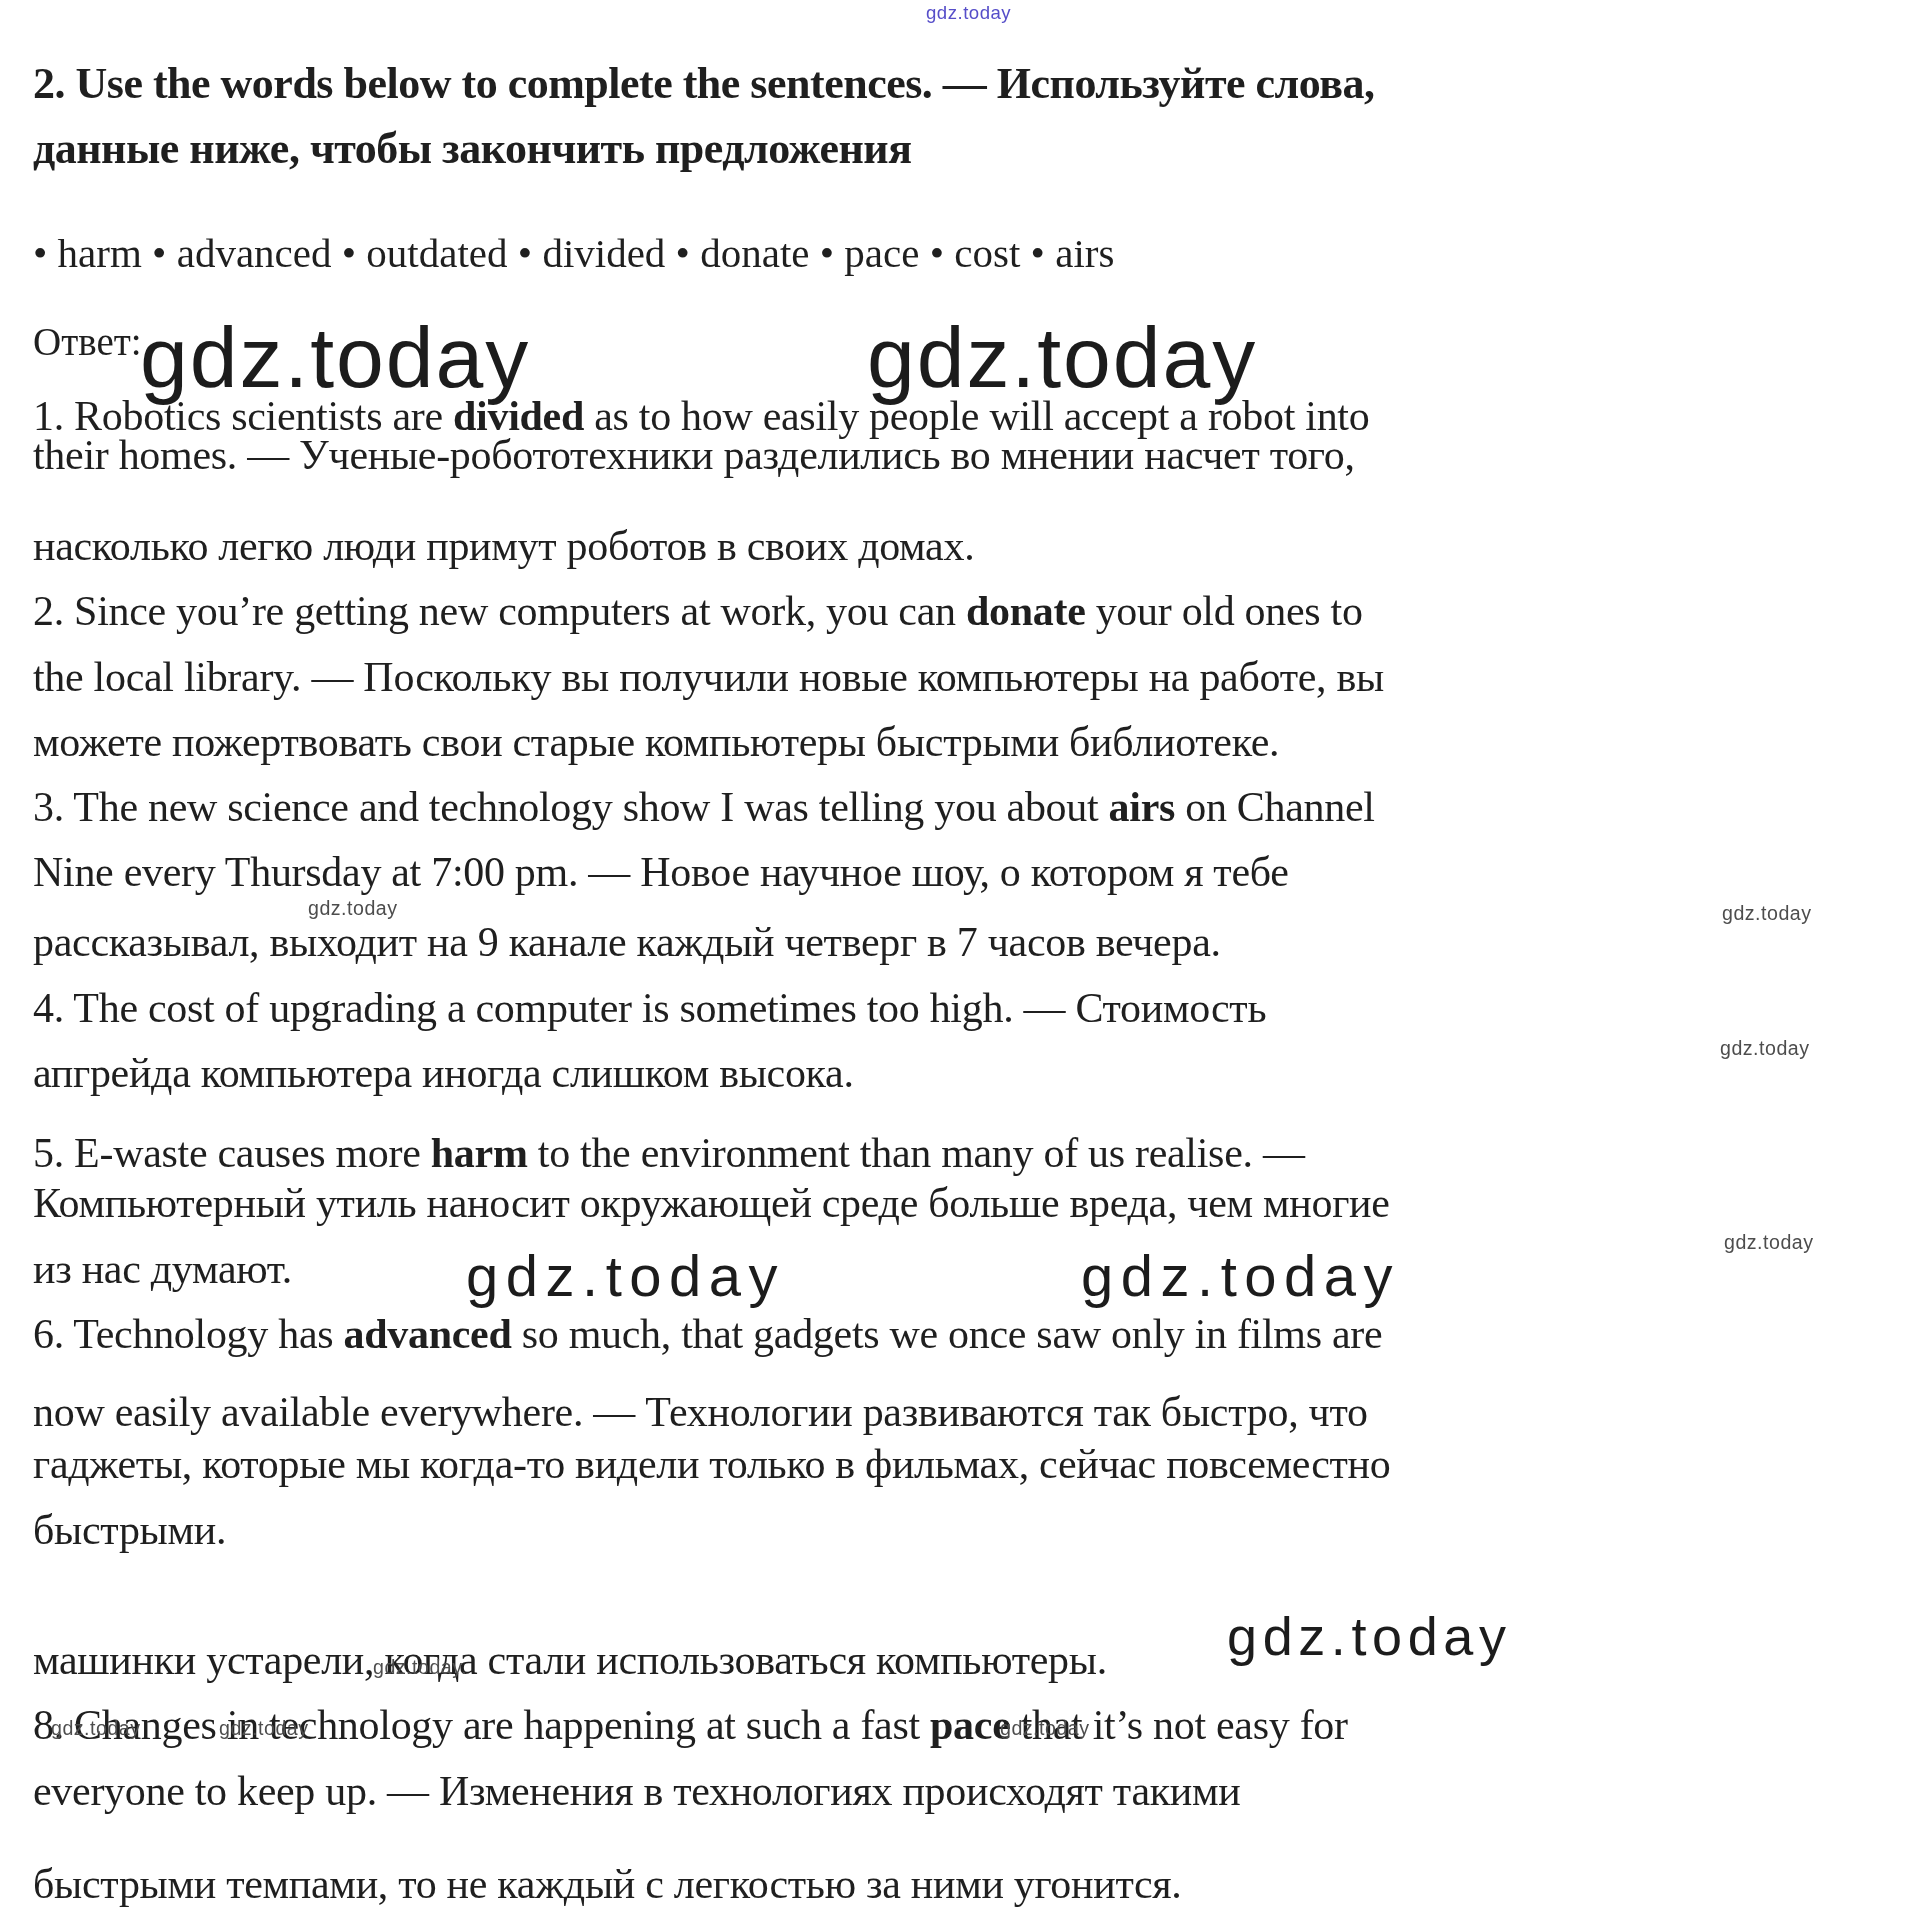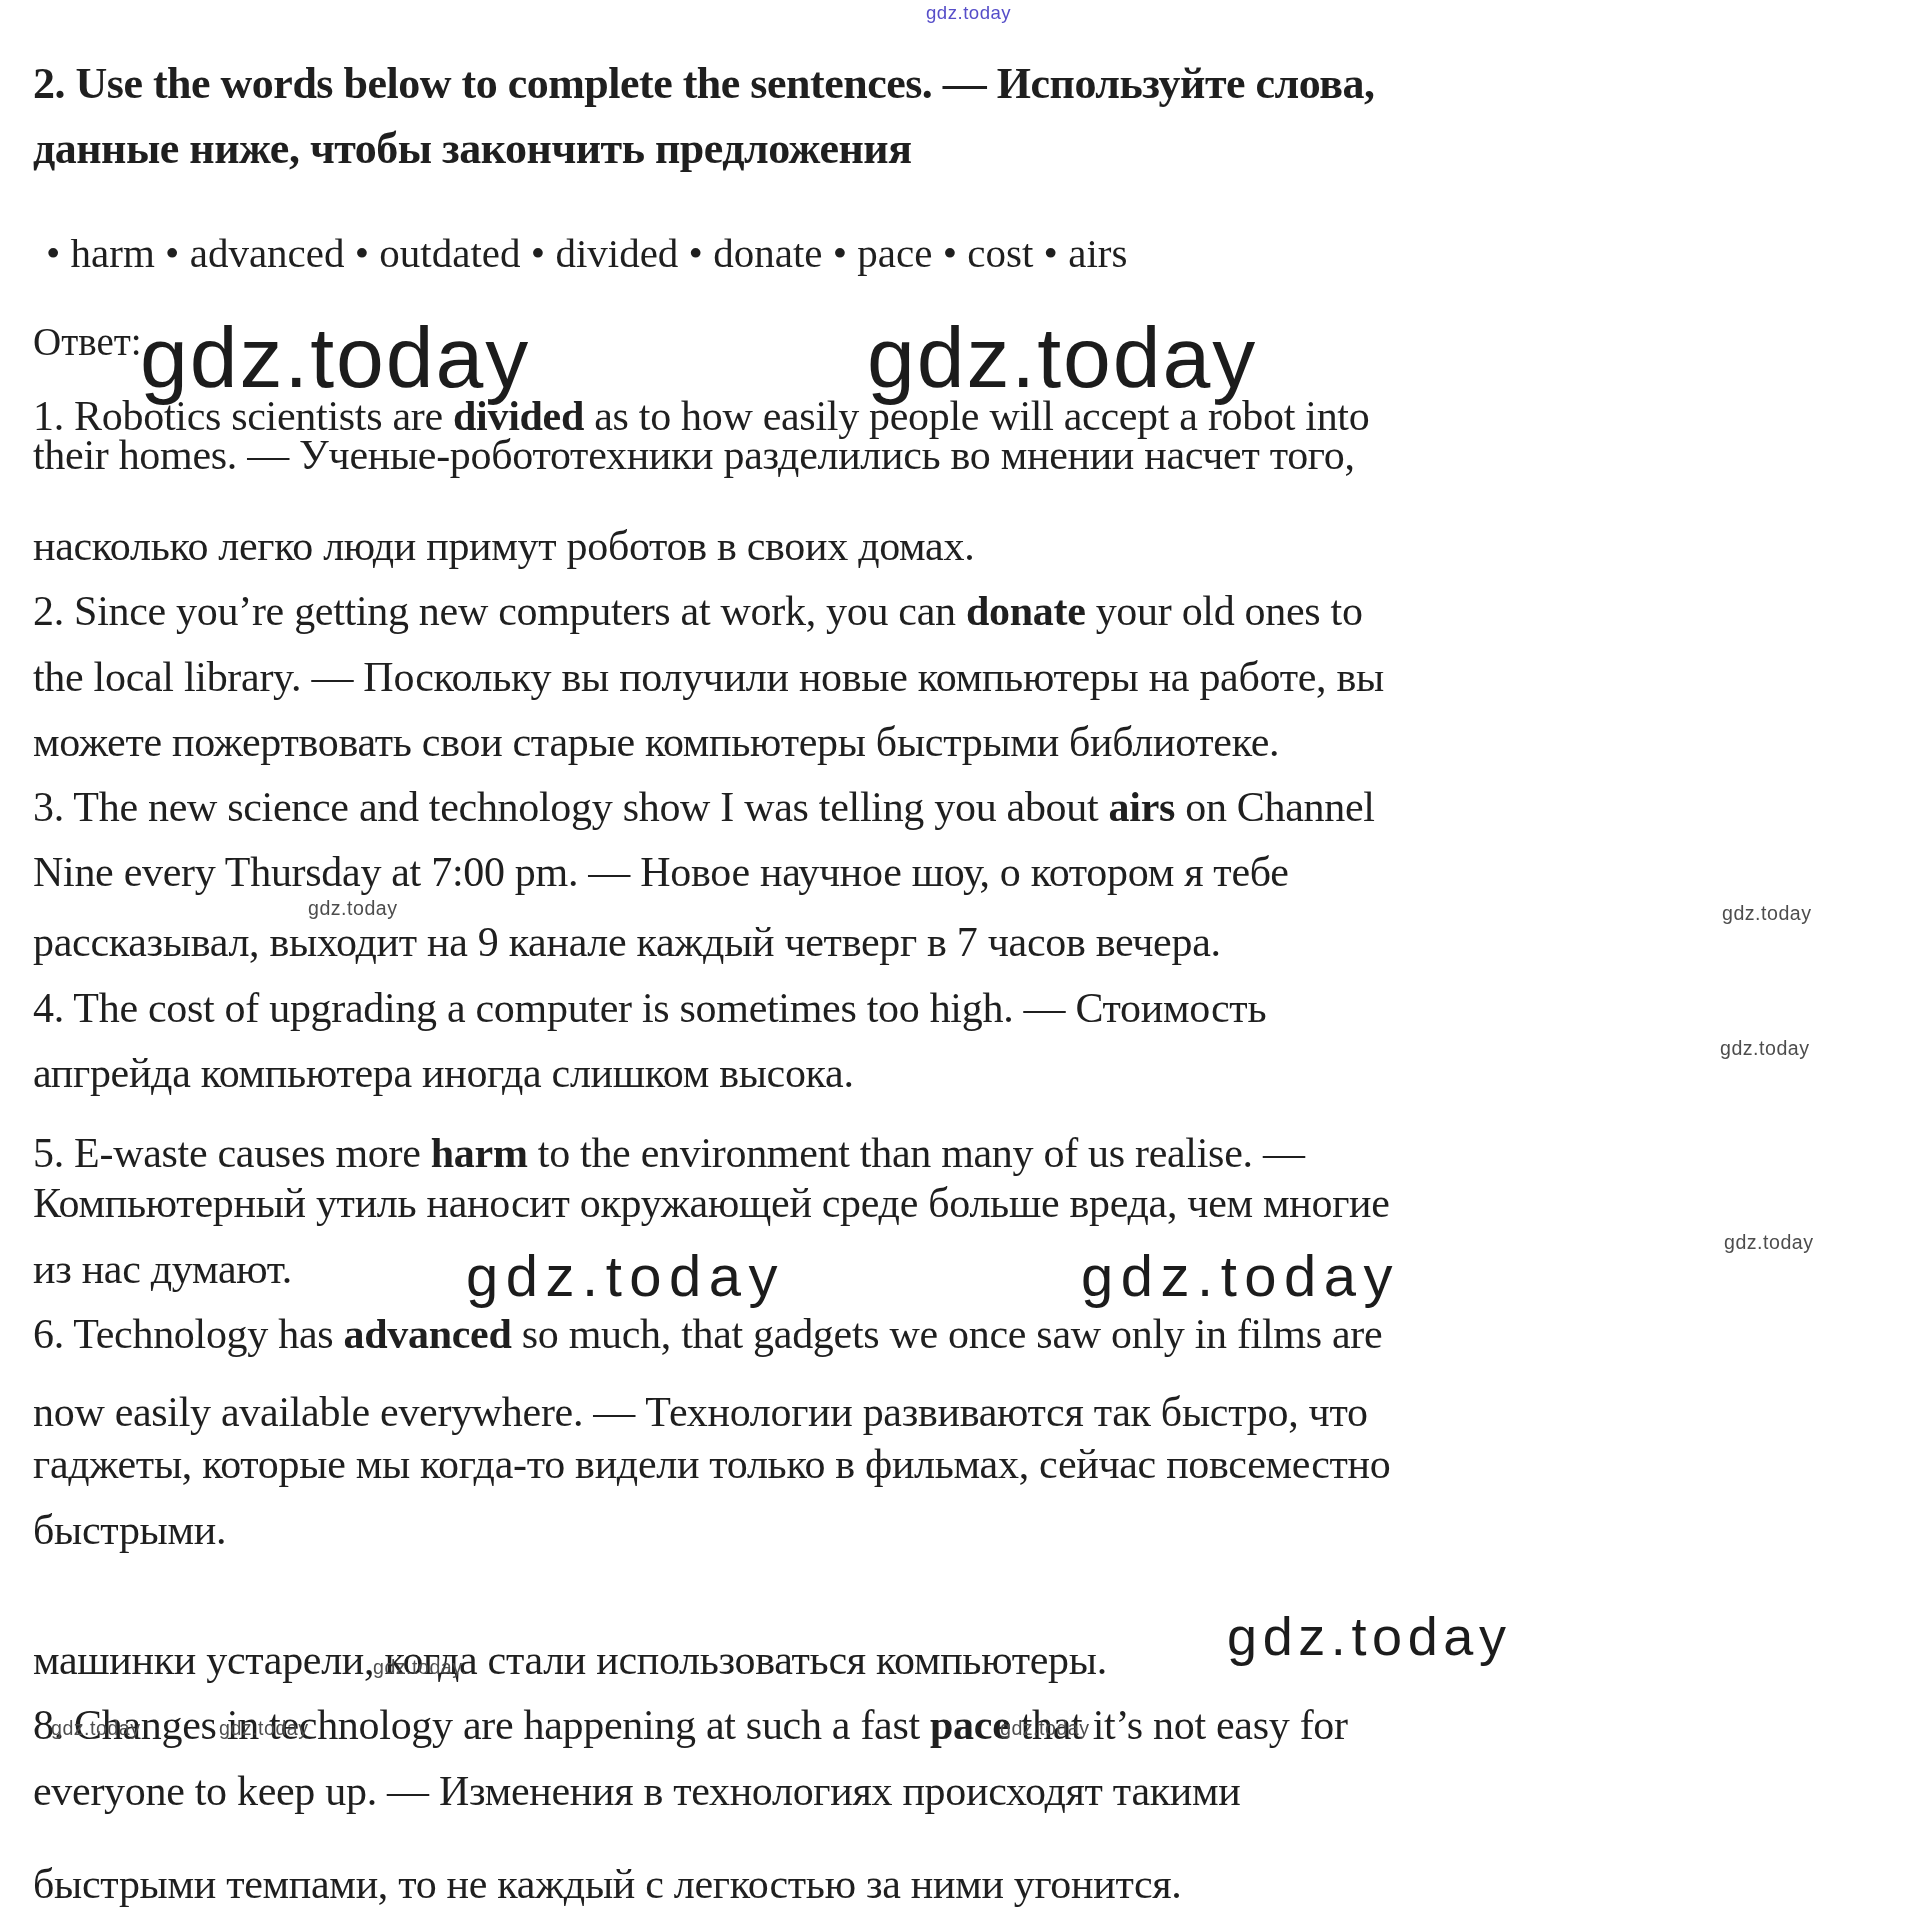--- a/index.html
+++ b/index.html
@@ -18,21 +18,21 @@
   .title-line{
     left:33px;
     font-weight:bold;
     font-size:44px;
     color:#1f1f1f;
     letter-spacing:-0.5px;
   }
   #title-line-1{top:58px;}
   #title-line-2{top:123px;}
   #word-bank{
-    left:46px;top:229px;
+    left:33px;top:229px;
     font-size:41px;color:#1f1f1f;
   }
   #answer-label{
     left:33px;top:319px;
     font-size:39px;color:#1f1f1f;
   }
   .text-line{
     left:33px;
     font-size:42px;
     color:#1f1f1f;

